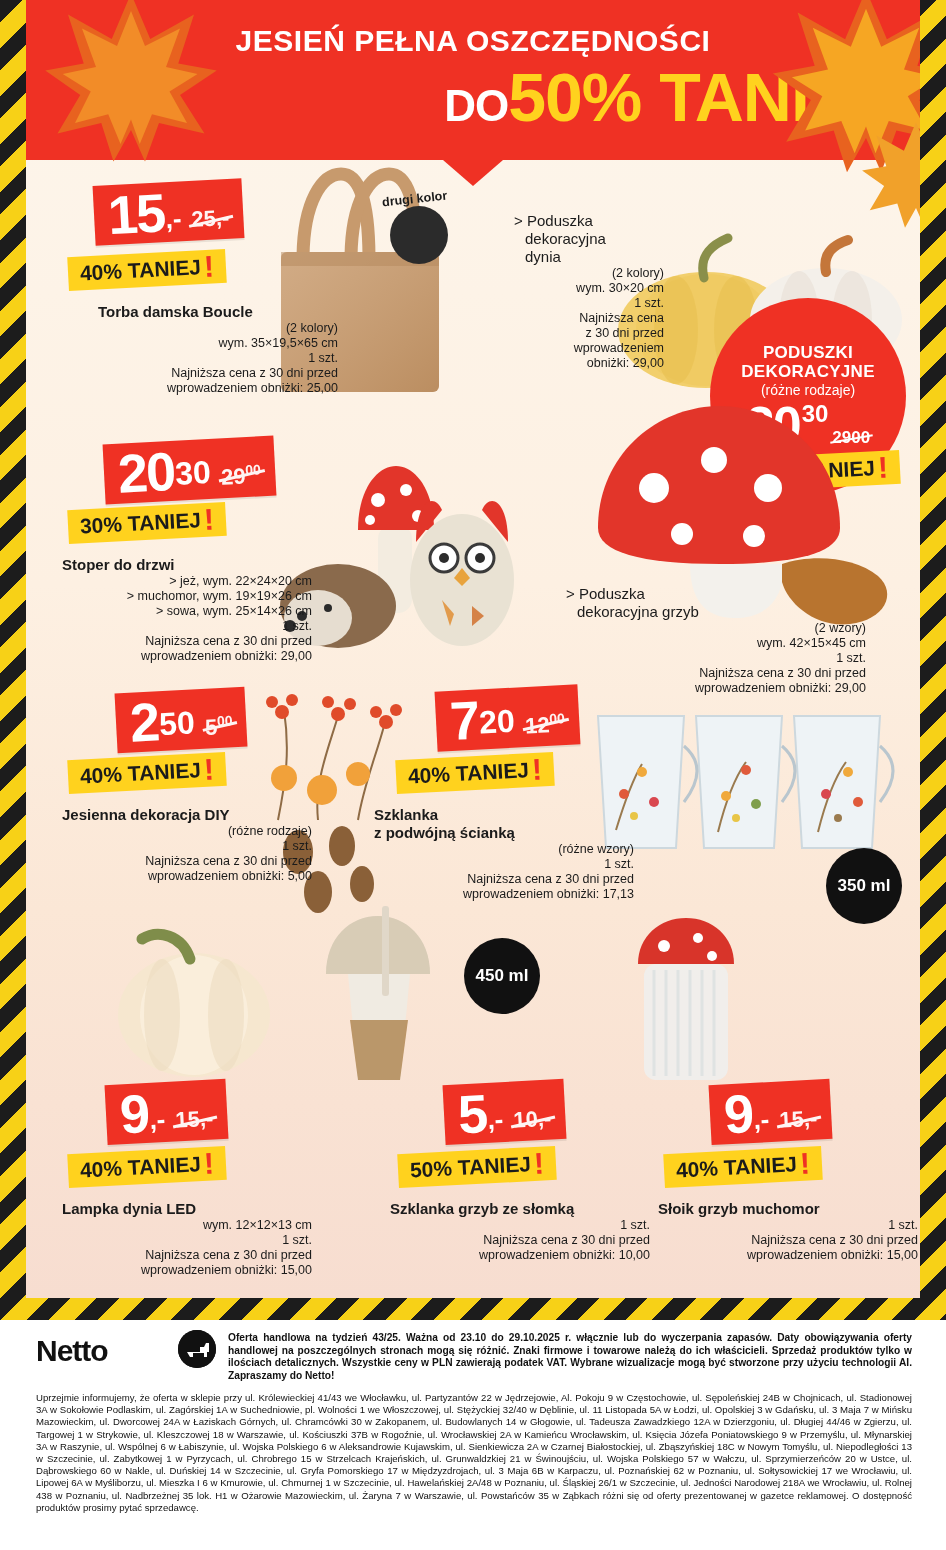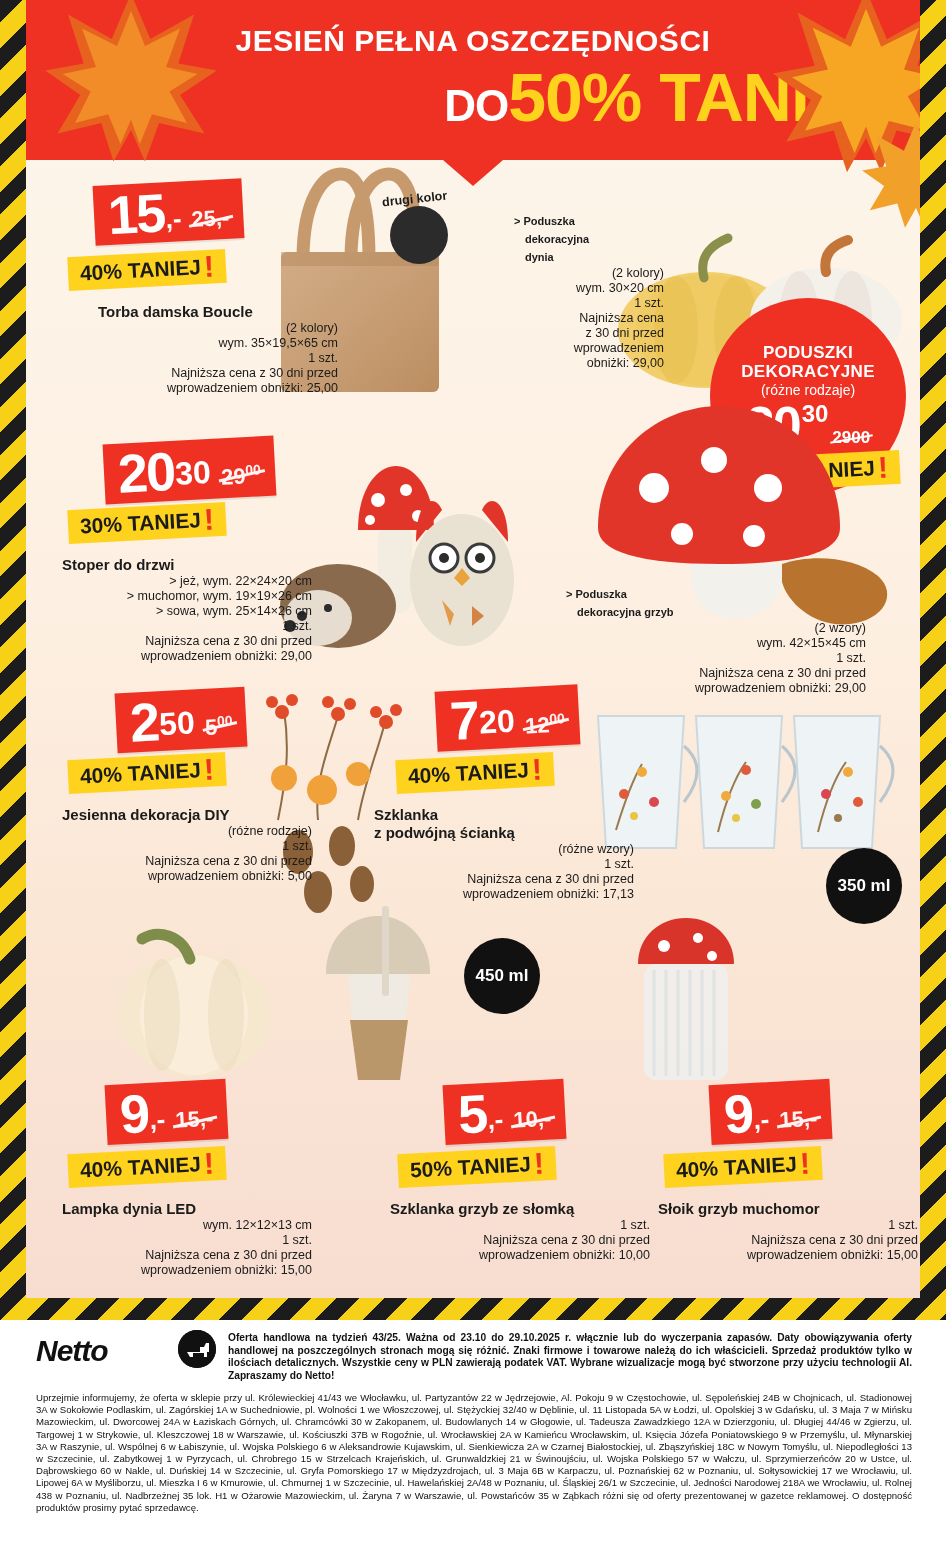--- a/index.html
+++ b/index.html
@@ -88,21 +88,21 @@
     transform: rotate(-3deg); white-space:nowrap;
   }
   .ybadge .bang{ color:#ef3124; font-size:30px; line-height:20px; vertical-align:-3px; margin-left:3px;}
 
   
   .desc { position:absolute; color:#1b1b1b; }
   .desc .title { font-weight:bold; font-size:15px; line-height:18px; }
   .desc .line { font-size:12.5px; line-height:15px;text-align:right; }
 
   
-  .arrowtitle { font-weight:bold; font-size:11px; line-height:18px;}
+  .arrowtitle { font-weight:normal; font-size:15px; line-height:18px;}
   .arrowtitle .ar{ color:#1b1b1b; }
 
   
   .circle-badge {
     position:absolute; border-radius:50%; background:#ef3124; color:#fff;
     text-align:center; display:flex; flex-direction:column; align-items:center; justify-content:center;
   }
   .circle-badge .cb-t1{ font-weight:bold; font-size:17px; line-height:19px; letter-spacing:.3px;}
   .circle-badge .cb-t2{ font-size:14px; line-height:18px;}
   .circle-badge .cb-price{ display:flex; align-items:flex-start; justify-content:center; margin-top:2px;}
@@ -127,21 +127,21 @@
   .szt { position:absolute; font-size:14px; font-weight:bold; color:#fff;}
 
   
   .art { position:absolute; }
 
   
   .footer {
     position:absolute; left:0; top:1320px; width:946px; height:230px;
     background:#fff; color:#111;
   }
-  .netto-logo { position:absolute; left:36px; top:14px; font-size:30px; font-weight:bold; letter-spacing:-1px;font-style:italic;}
+  .netto-logo { position:absolute; left:36px; top:14px; font-size:30px; font-weight:bold; letter-spacing:-1px;}
   .netto-dog {
     position:absolute; left:178px; top:10px; width:38px; height:38px; border-radius:50%;
     background:#111;
   }
   .footer-top { position:absolute; left:228px; top:12px; width:684px; font-size:10.2px; line-height:12.6px; text-align:justify;font-weight:bold;}
   .footer-body { position:absolute; left:36px; top:72px; width:876px; font-size:9.6px; line-height:12.2px; text-align:justify;}
 </style>
 </head>
 <body>
 

